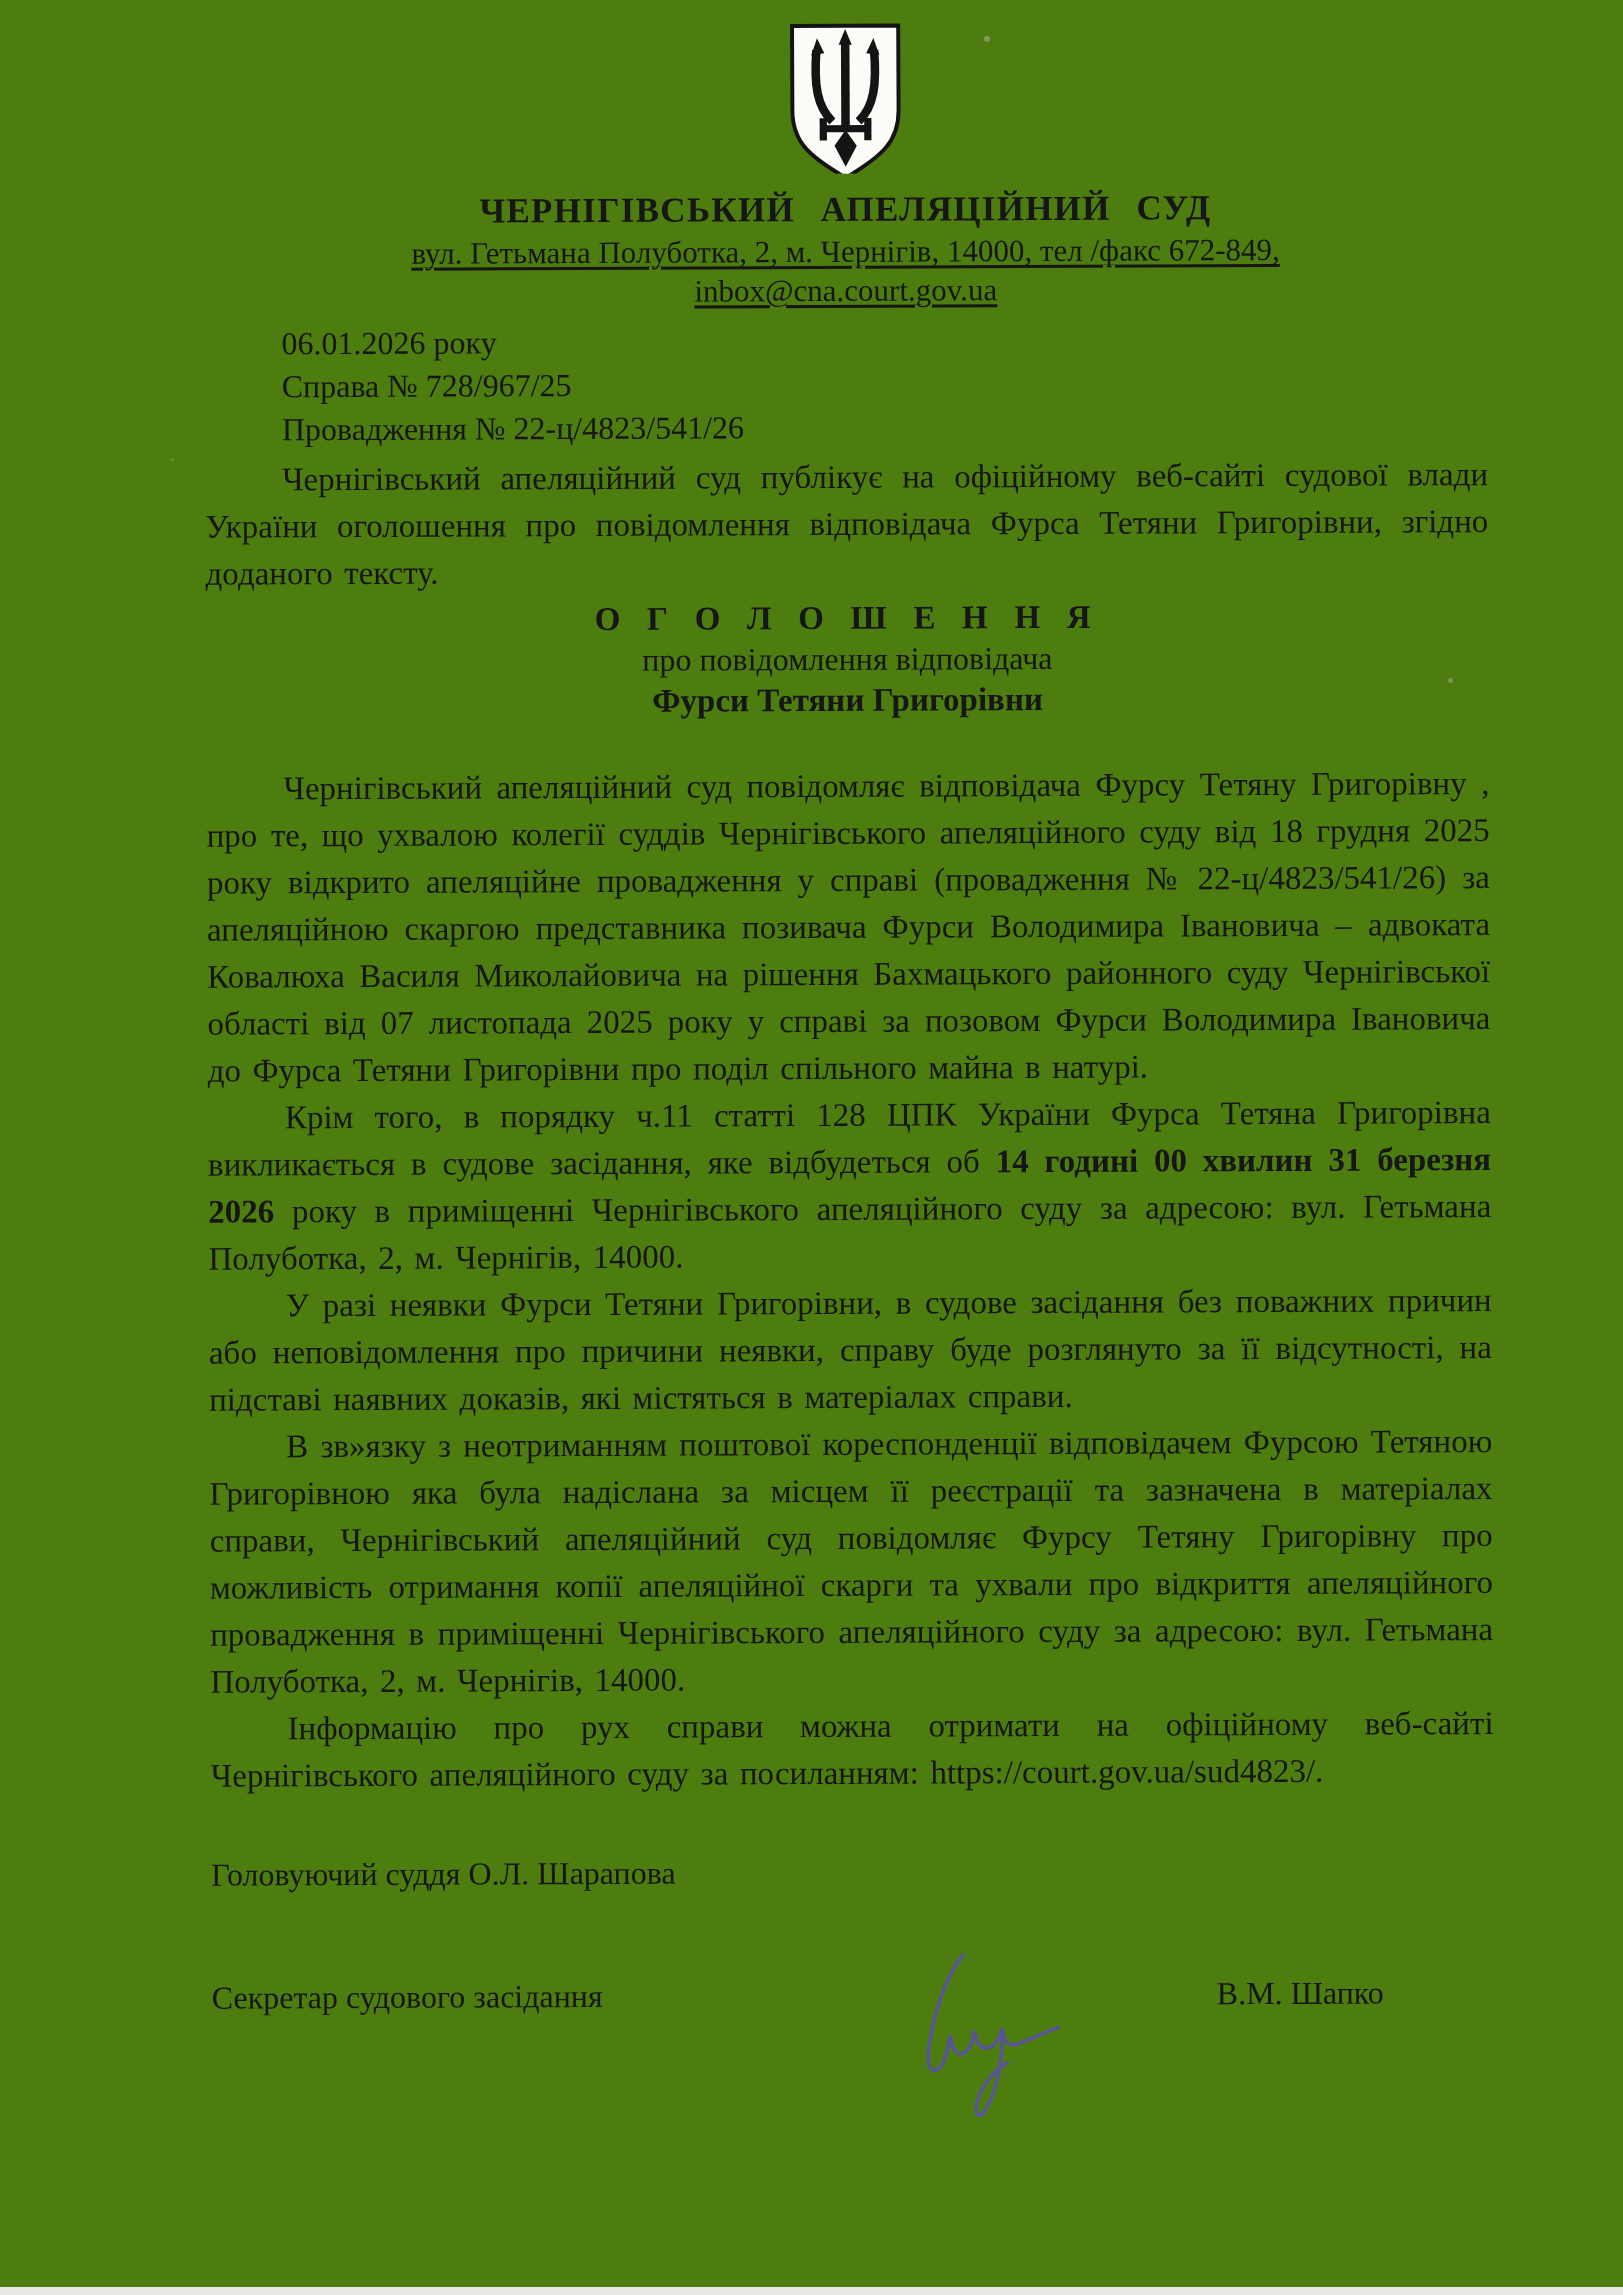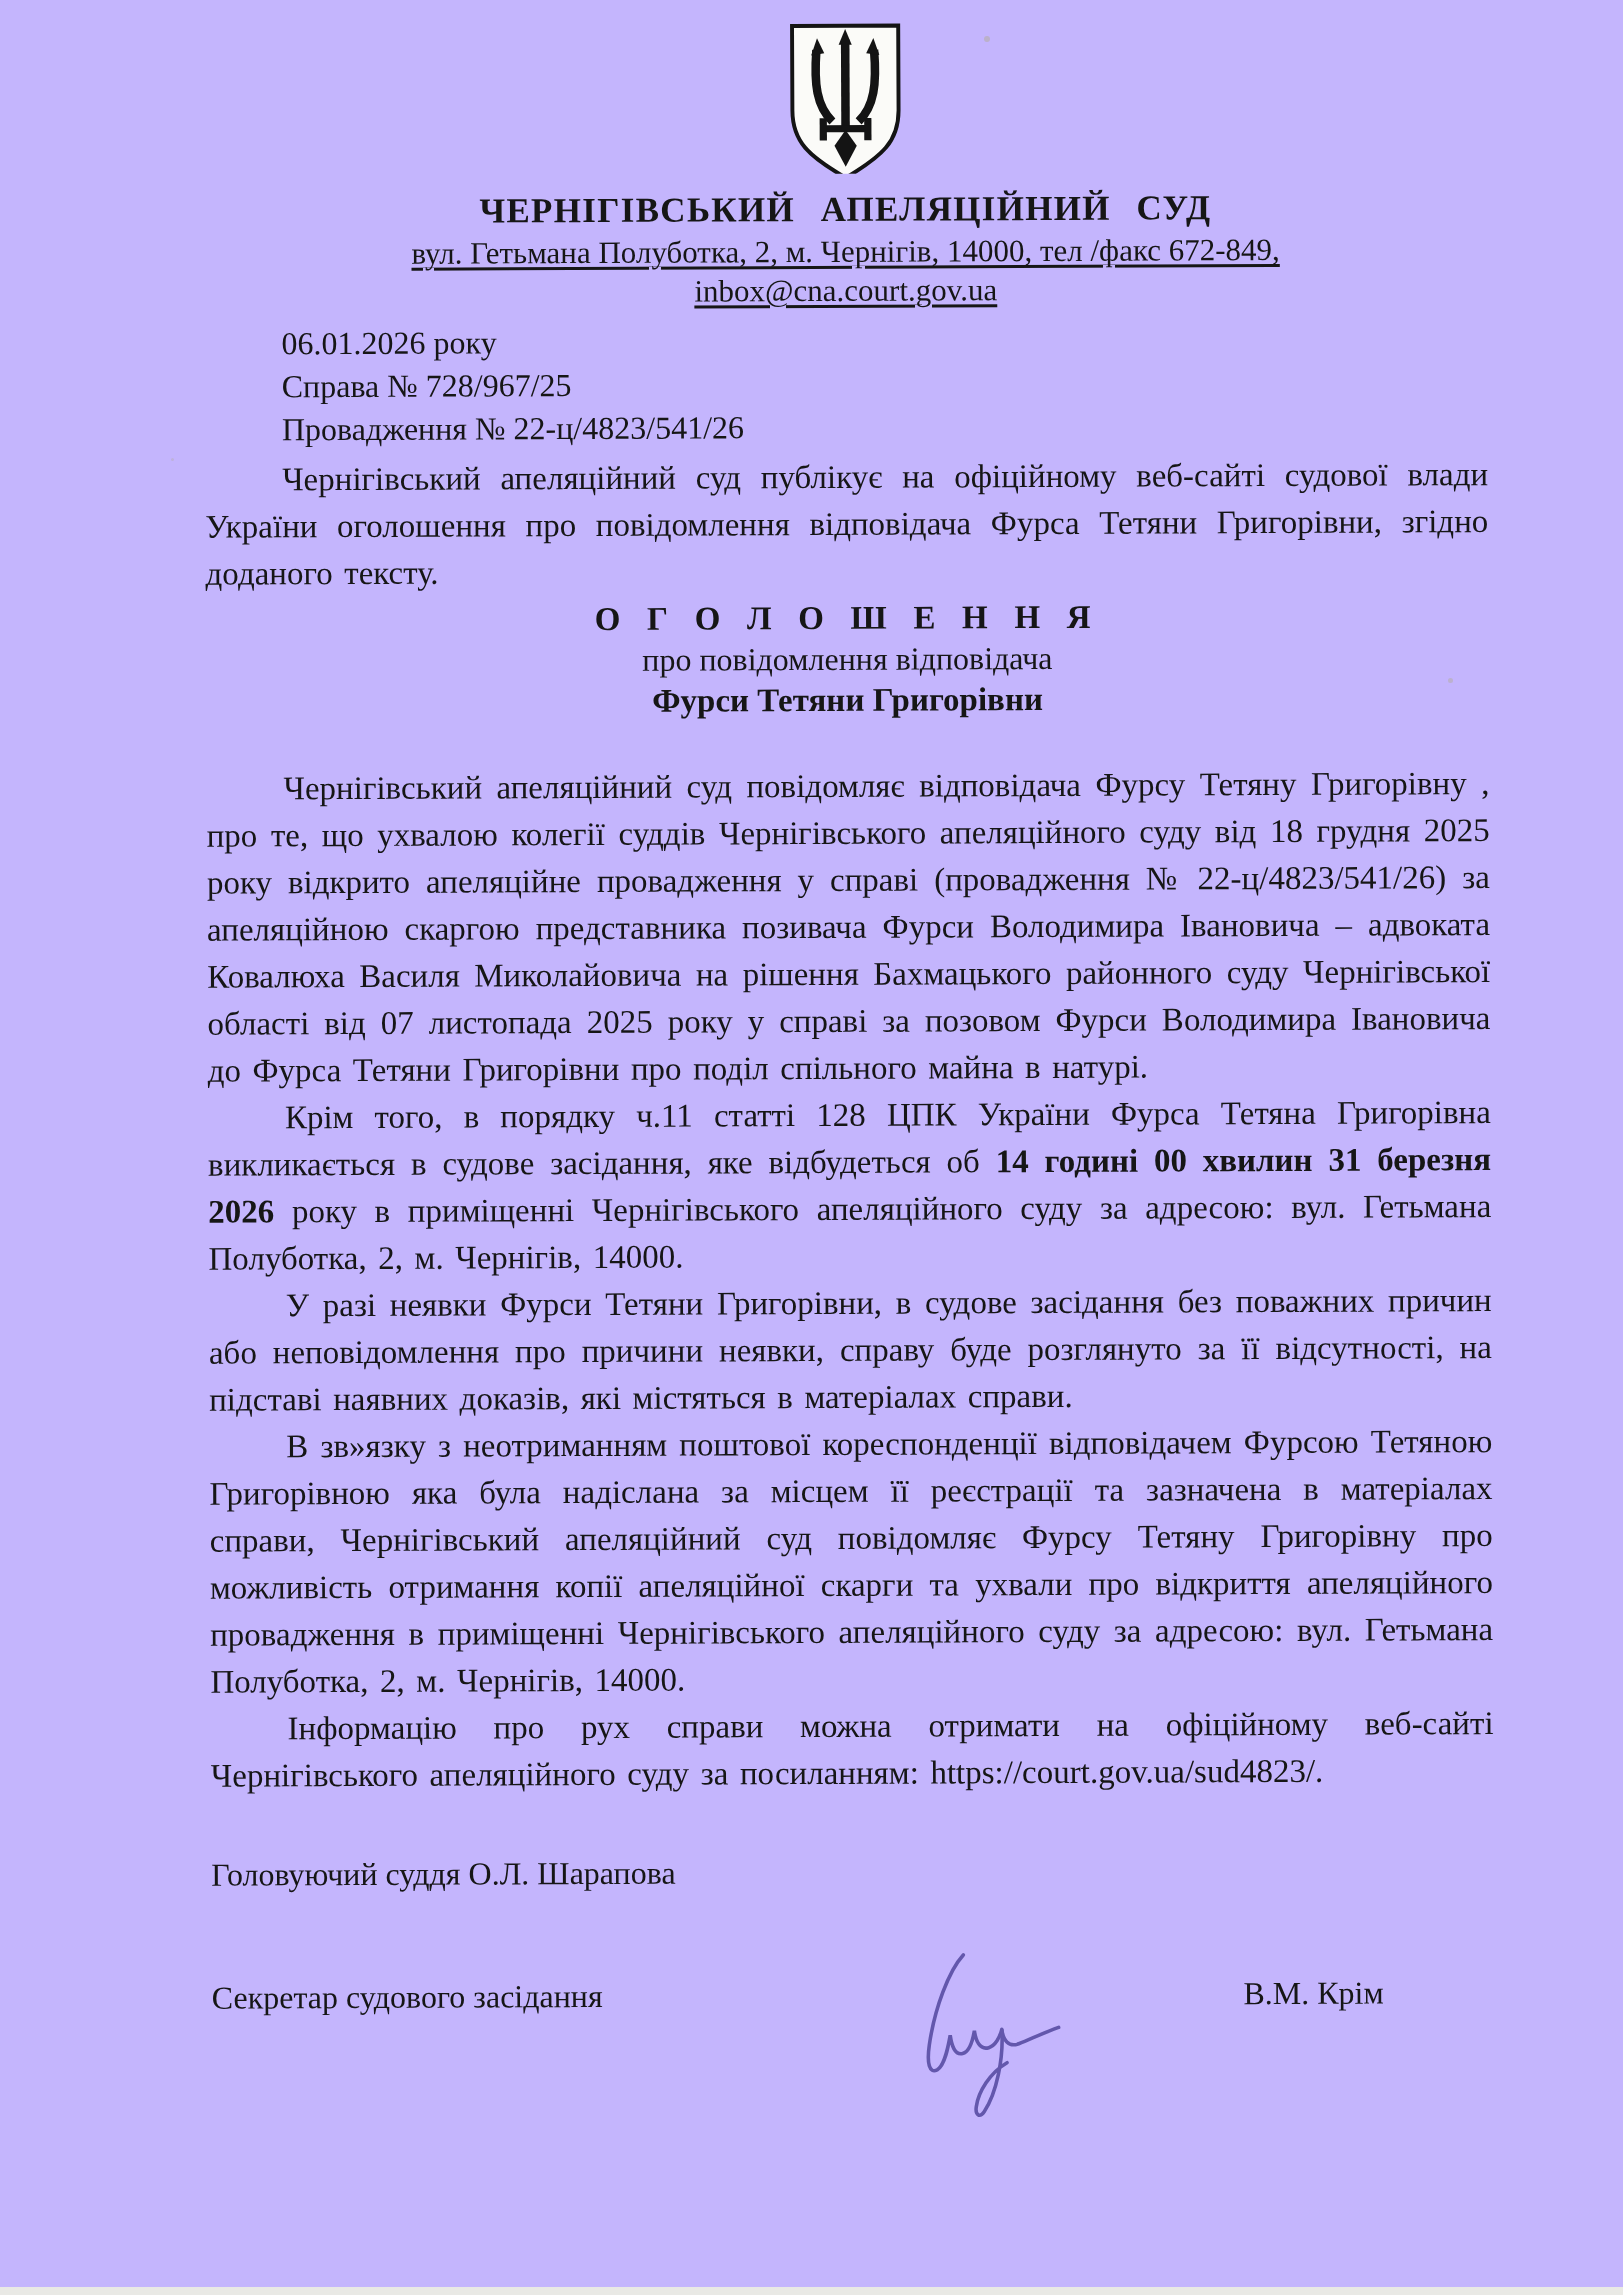--- a/index.html
+++ b/index.html
@@ -1,18 +1,18 @@
 <!DOCTYPE html>
 <html style="font-size:10.5px"><head>
 <meta charset="utf-8">
 <style>
   html,body{margin:0;padding:0;background:#6e6e6e;}
   .page{
     position:relative;width:1623px;height:2295px;margin:0 auto;
-    background:#c4b5fd;overflow:hidden;
+    background:#4d7c0f;overflow:hidden;
     font-family:"Liberation Serif","DejaVu Serif",serif;color:#161616;
   }
   .tilt{transform:rotate(-0.25deg);transform-origin:50% 40%;}
   .content{position:absolute;left:203px;top:0;width:1283px;}
   .emblem-wrap{padding-top:19.6px;text-align:center;}
   .emblem{width:118px;height:154px;display:inline-block;}
   .court-name{margin-top:13px;text-align:center;font-weight:bold;font-size:35px;line-height:41px;letter-spacing:1.3px;word-spacing:15.7px;}
   .address{margin-top:3.9px;text-align:center;font-size:31px;line-height:38px;text-decoration:underline;text-underline-offset:3.9px;}
   .email{text-align:center;font-size:31px;line-height:39px;text-decoration:underline;text-underline-offset:3.9px;}
   .meta{margin-top:9.2px;margin-left:77px;font-size:32px;line-height:43px;}
@@ -83,21 +83,21 @@
       <p class="par">У разі неявки Фурси Тетяни Григорівни, в судове засідання без поважних причин або неповідомлення про причини неявки, справу буде розглянуто за її відсутності, на підставі наявних доказів, які містяться в матеріалах справи.</p>
 
       <p class="par">В зв»язку з неотриманням поштової кореспонденції відповідачем Фурсою Тетяною Григорівною яка була надіслана за місцем її реєстрації та зазначена в матеріалах справи, Чернігівський апеляційний суд повідомляє Фурсу Тетяну Григорівну про можливість отримання копії апеляційної скарги та ухвали про відкриття апеляційного провадження в приміщенні Чернігівського апеляційного суду за адресою: вул. Гетьмана Полуботка, 2, м. Чернігів, 14000.</p>
 
       <p class="par">Інформацію про рух справи можна отримати на офіційному веб-сайті Чернігівського апеляційного суду за посиланням: https://court.gov.ua/sud4823/.</p>
 
       <div class="judge">Головуючий суддя О.Л. Шарапова</div>
 
       <div class="secretary-row">
         <span>Секретар судового засідання</span>
-        <span>В.М. Крім</span>
+        <span>В.М. Шапко</span>
       </div>
 
     </div>
   </div>
 
   <svg class="signature" viewBox="0 0 320 300" xmlns="http://www.w3.org/2000/svg">
     <g stroke="#5b50a6" stroke-width="5.5" fill="none" stroke-linecap="round" opacity="0.92">
       <path d="M152,32 C130,56 108,114 100,170 C96,198 100,214 112,208 C124,201 129,172 132,155 C134,170 139,186 151,183 C163,180 167,160 169,148 C171,163 177,178 191,174 C201,171 208,158 211,146 C213,162 221,174 237,168 C255,161 275,151 298,143"></path>
       <path d="M211,146 C214,190 203,244 184,272 C177,282 170,277 172,264 C175,242 193,212 219,197"></path>
     </g>

